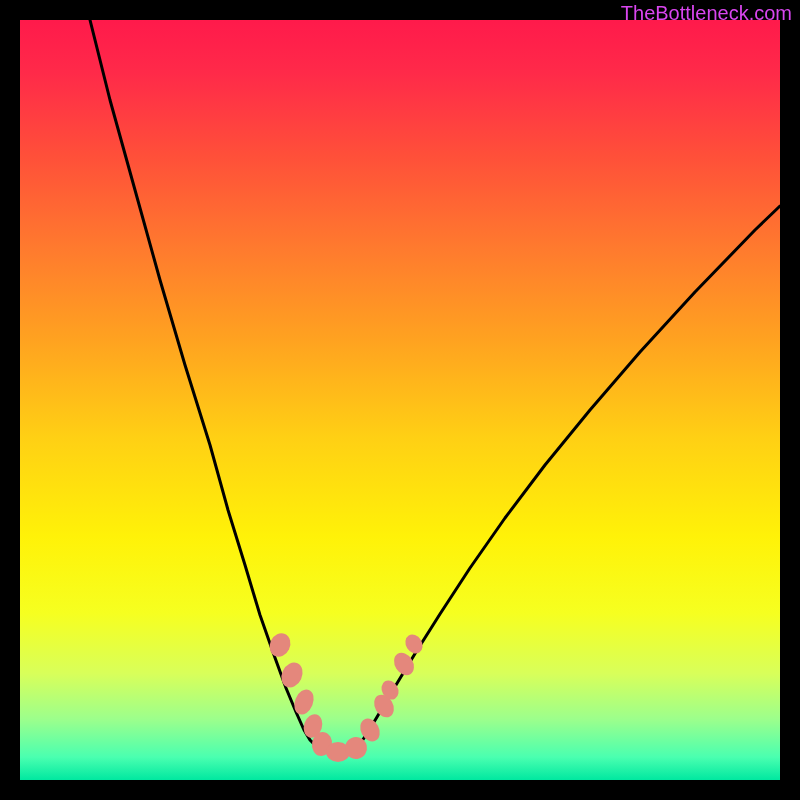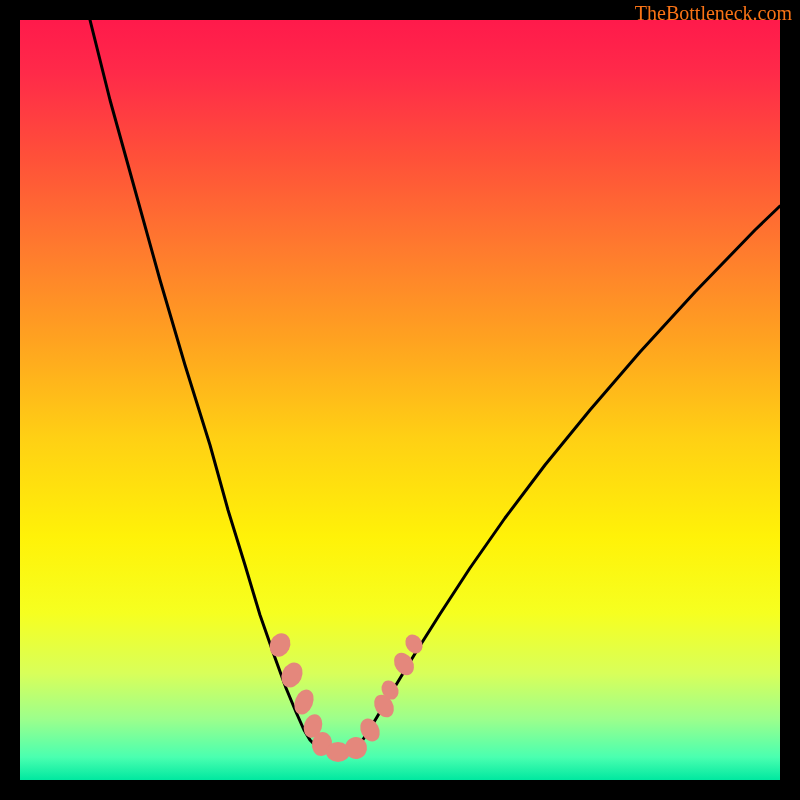--- a/index.html
+++ b/index.html
@@ -23,23 +23,23 @@
     position: absolute;
     top: 0;
     left: 0;
     width: 760px;
     height: 760px;
   }
   .watermark {
     position: absolute;
     top: 2px;
     right: 8px;
-    font-family: Liberation Serif, serif;
+    font-family: Liberation Sans, sans-serif;
     font-size: 20px;
-    color: #f97316;
+    color: #d946ef;
     letter-spacing: 0px;
     font-weight: 500;
     text-align: right;
   }
   svg {
     display: block;
   }
 </style>
 </head>
 <body>

